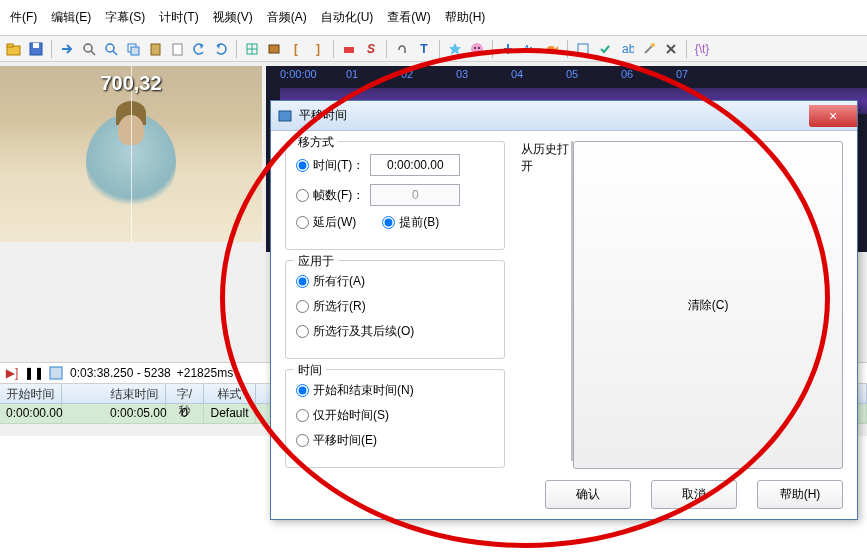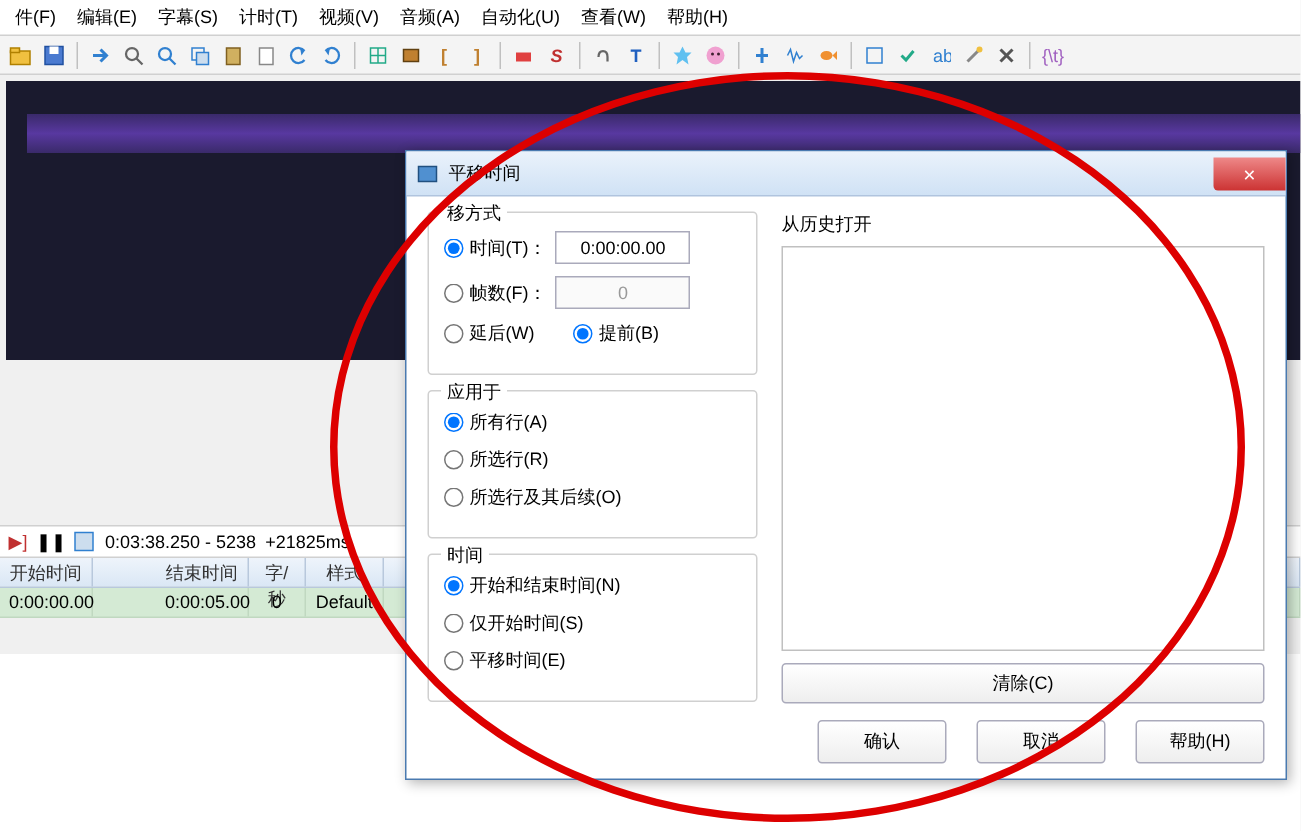--- a/index.html
+++ b/index.html
@@ -1,19 +1,19 @@
 <!DOCTYPE html>
 <html><head>
 <meta charset="utf-8">
 <style>
 * { margin: 0; padding: 0; box-sizing: border-box; font-family: "Microsoft YaHei", SimSun, Arial, sans-serif; font-size: 12px; }
 body { width: 867px; height: 554px; background: #f0f0f0; position: relative; overflow: hidden; }
 
 
-.menubar { background: #fff; height: 24px; display: flex; align-items: center; padding-left: 4px; gap: 2px; border-bottom: 1px solid #d0d0d0; text-align: center; }
+.menubar { background: #fff; height: 36px; display: flex; align-items: center; padding-left: 4px; gap: 2px; border-bottom: 1px solid #d0d0d0; text-align: center; }
 .menubar span { padding: 2px 6px; cursor: default; }
 
 
 .toolbar { background: #f4f4f4; height: 26px; display: flex; align-items: center; padding: 0 4px; gap: 2px; border-bottom: 1px solid #d0d0d0; }
 .tbtn { width: 20px; height: 20px; display: inline-flex; align-items: center; justify-content: center; }
 .sep { width: 1px; height: 18px; background: #c0c0c0; margin: 0 3px; }
 
 
 .preview-row { display: flex; height: 190px; }
 .video { width: 262px; height: 176px; background: #000; position: relative; margin: 4px 0 0 0; }
@@ -44,21 +44,21 @@
 .gc { border-right: 1px solid #c0d8c0; padding: 2px 6px; text-align: center; }
 .rest-bg { position: absolute; left: 0; right: 0; top: 436px; bottom: 0; background: #fff; }
 
 
 .dialog { position: absolute; left: 270px; top: 100px; width: 588px; height: 420px; background: #fff; border: 1px solid #4a7ab0; box-shadow: 2px 2px 8px rgba(0,0,0,0.3); }
 .dlg-title { height: 30px; background: linear-gradient(#eaf2fb, #d0e2f5); display: flex; align-items: center; padding: 0 0 0 6px; border-bottom: 1px solid #b0c4de; justify-content: space-between; }
 .dlg-title-icon { width: 16px; height: 16px; margin-right: 6px; }
 .dlg-close { margin-left: auto; width: 48px; height: 22px; background: linear-gradient(#e88, #c33); color: #fff; display: flex; align-items: center; justify-content: center; border-radius: 0 0 0 3px; font-size: 14px; }
 .dlg-body { padding: 10px 14px; display: flex; gap: 16px; height: 348px; }
 .dlg-left { flex: 0 0 220px; }
-.dlg-right { flex: 1; display: flex; flex-direction: column; }
+.dlg-right { flex: 1; display: flex; flex-direction: row; }
 .group { border: 1px solid #d0d0d0; border-radius: 3px; padding: 12px 10px 10px; margin-bottom: 10px; position: relative; }
 .group-title { position: absolute; top: -8px; left: 8px; background: #fff; padding: 0 4px; }
 .row { display: flex; align-items: center; margin-bottom: 8px; gap: 6px; }
 .row label { display: flex; align-items: center; gap: 4px; }
 input[type=radio] { margin: 0; }
 input.txt { border: 1px solid #aab; padding: 2px 6px; width: 90px; text-align: center; height: 22px; }
 input.txt[disabled] { color: #999; background: #fafafa; }
 .hist-box { border: 1px solid #c0c0c0; flex: 1; margin-bottom: 8px; background: #fff; }
 .hist-label { margin-bottom: 6px; }
 .clear-btn, .dlg-btn { border: 1px solid #aab; background: linear-gradient(#fff,#eee); padding: 4px 0; width: 100%; border-radius: 3px; }
@@ -228,21 +228,39 @@
       <svg width="14" height="14">
         <line x1="3" y1="11" x2="11" y2="3" stroke="#555" stroke-width="2"></line>
         <line x1="3" y1="3" x2="11" y2="11" stroke="#555" stroke-width="2"></line>
       </svg>
     </span>
   <span class="sep"></span>
   <span class="tbtn" style="color:#a060c0">{\t}</span>
 </div>
 
 <div class="preview-row">
+  <div class="video">
+    <div class="video-img"></div>
+    <div class="video-fig"></div>
+    <div class="video-hair"></div>
+    <div class="video-head"></div>
+    <div class="video-line"></div>
+    <div class="timestamp">700,32</div>
+  </div>
   <div class="audio-area">
+    <div class="ruler-bar">
+      <span class="ruler-txt" style="left:14px">0:00:00</span>
+      <span class="ruler-txt" style="left:80px">01</span>
+      <span class="ruler-txt" style="left:135px">02</span>
+      <span class="ruler-txt" style="left:190px">03</span>
+      <span class="ruler-txt" style="left:245px">04</span>
+      <span class="ruler-txt" style="left:300px">05</span>
+      <span class="ruler-txt" style="left:355px">06</span>
+      <span class="ruler-txt" style="left:410px">07</span>
+    </div>
     <div class="purple-band"></div>
   </div>
 </div>
 
 <div class="mid"></div>
 
 <div class="playbar">
   <span class="playbtn" style="color:#c03030">▶]</span>
   <span class="playbtn">❚❚</span>
   <span class="playbtn">

